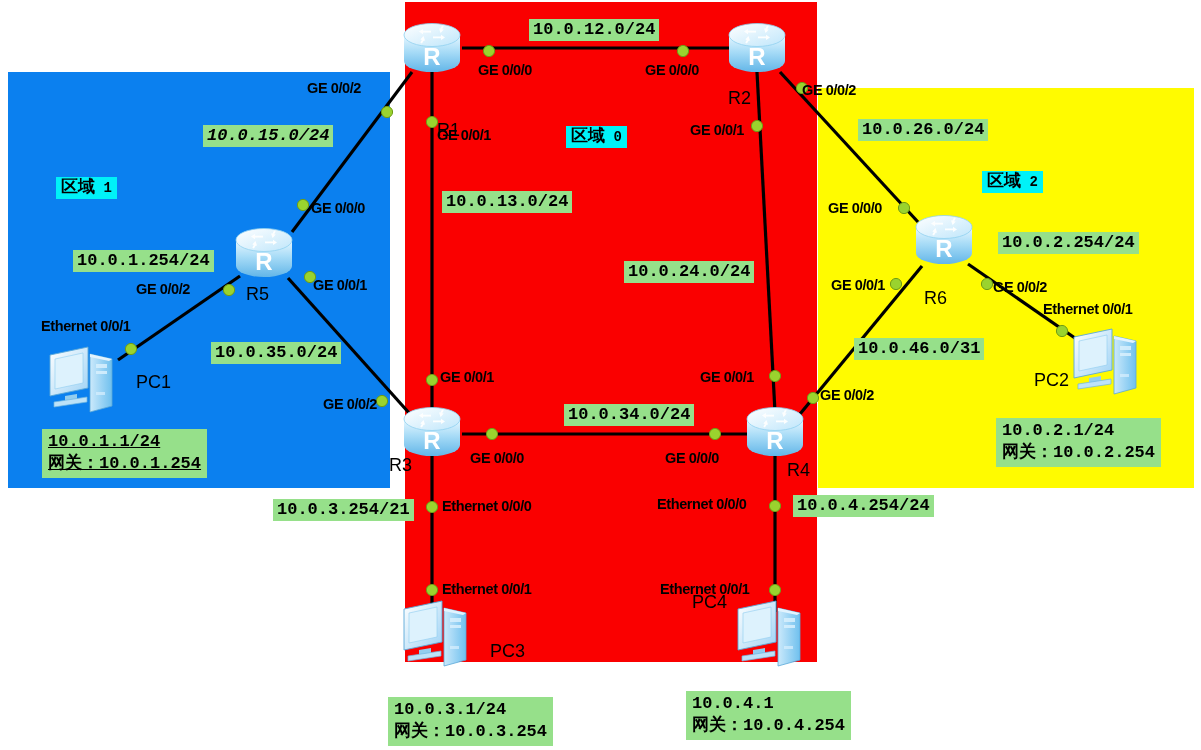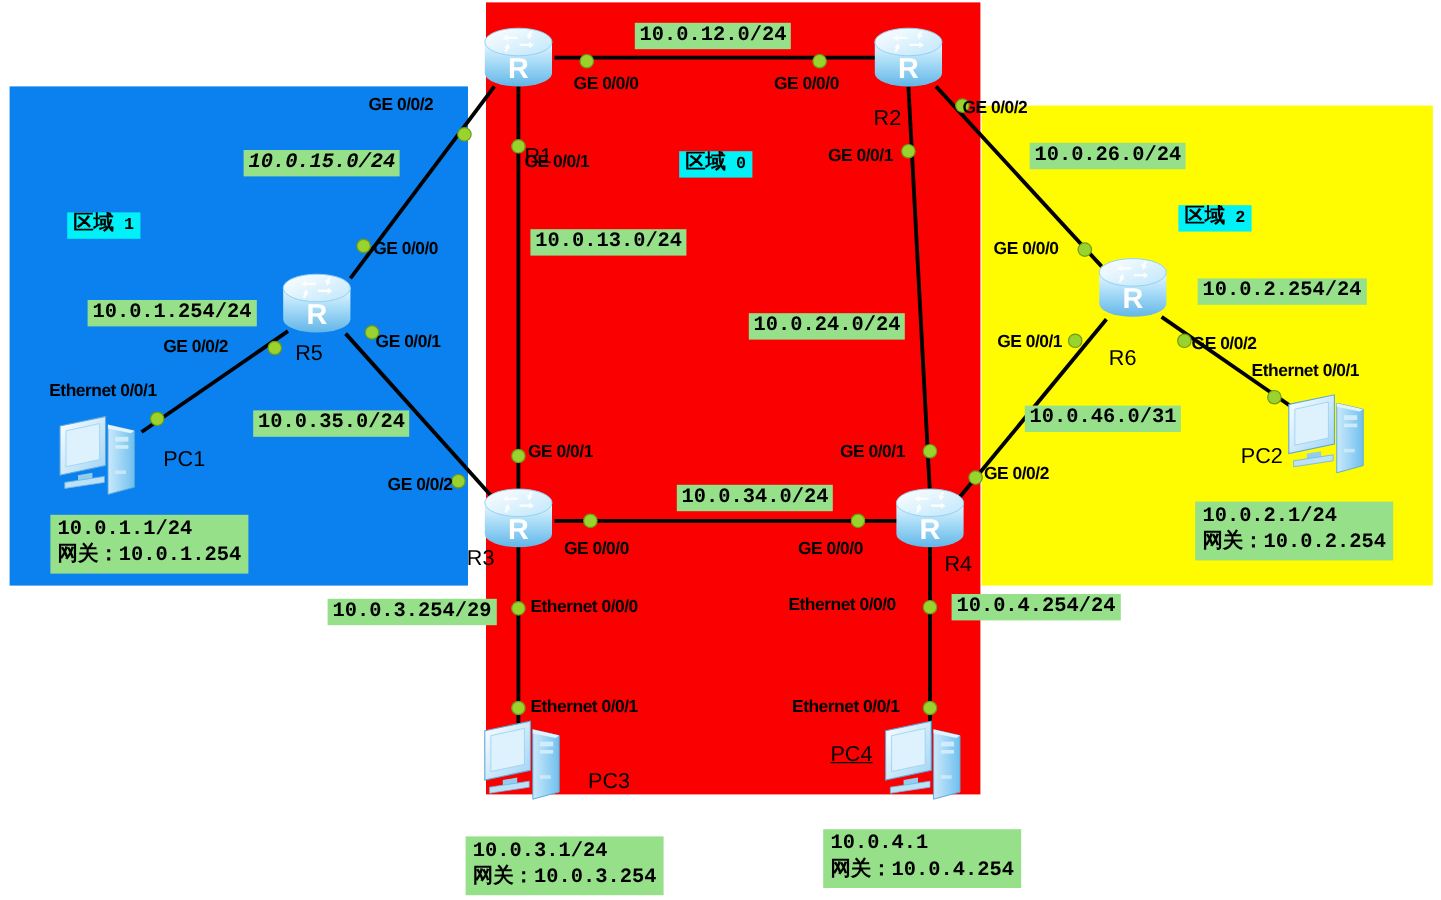--- a/index.html
+++ b/index.html
@@ -406,21 +406,21 @@
       <div class="lbl" style="left: 203px; top: 126px; font-style: italic;"><span class="netbox">10.0.15.0/24</span></div>
       <div class="lbl" style="left: 442px; top: 192px;"><span class="netbox">10.0.13.0/24</span></div>
       <div class="lbl" style="left: 858px; top: 120px;"><span class="netbox">10.0.26.0/24</span></div>
       <div class="lbl" style="left: 73px; top: 251px;"><span class="netbox">10.0.1.254/24</span></div>
       <div class="lbl" style="left: 624px; top: 262px;"><span class="netbox">10.0.24.0/24</span></div>
       <div class="lbl" style="left: 984px; top: 233px; padding-left: 14px;"><span class="netbox">10.0.2.254/24</span></div>
       <div class="lbl" style="left: 211px; top: 343px;"><span class="netbox">10.0.35.0/24</span></div>
       <div class="lbl" style="left: 854px; top: 339px;"><span class="netbox">10.0.46.0/31</span></div>
       <div class="lbl" style="left: 553px; top: 405px; padding-left: 11px;"><span class="netbox">10.0.34.0/24</span></div>
       <div class="lbl" style="left: 793px; top: 496px;"><span class="netbox">10.0.4.254/24</span></div>
-      <div class="lbl" style="left: 273px; top: 500px;"><span class="netbox">10.0.3.254/29</span></div>
+      <div class="lbl" style="left: 273px; top: 500px;"><span class="netbox">10.0.3.254/21</span></div>
     </div>
   <div id="iface-layer">
       <div class="lbl iface" style="left: 478px; top: 62px;">GE 0/0/0</div>
       <div class="lbl iface" style="left: 645px; top: 62px;">GE 0/0/0</div>
       <div class="lbl iface" style="left: 307px; top: 80px;">GE 0/0/2</div>
       <div class="lbl iface" style="left: 802px; top: 82px;">GE 0/0/2</div>
       <div class="lbl iface" style="left: 437px; top: 127px;">GE 0/0/1</div>
       <div class="lbl iface" style="left: 690px; top: 122px;">GE 0/0/1</div>
       <div class="lbl iface" style="left: 828px; top: 200px;">GE 0/0/0</div>
       <div class="lbl iface" style="left: 311px; top: 200px;">GE 0/0/0</div>
@@ -444,22 +444,22 @@
   <div id="devname-layer">
       <div class="lbl devname" style="left: 437px; top: 88px; margin-top: 32px;">R1</div>
       <div class="lbl devname" style="left: 728px; top: 88px;">R2</div>
       <div class="lbl devname" style="left: 389px; top: 455px;">R3</div>
       <div class="lbl devname" style="left: 787px; top: 460px;">R4</div>
       <div class="lbl devname" style="left: 246px; top: 284px;">R5</div>
       <div class="lbl devname" style="left: 924px; top: 288px;">R6</div>
       <div class="lbl devname" style="left: 136px; top: 372px; text-align: center;">PC1</div>
       <div class="lbl devname" style="left: 1034px; top: 370px;">PC2</div>
       <div class="lbl devname" style="left: 490px; top: 641px;">PC3</div>
-      <div class="lbl devname" style="left: 692px; top: 618px; text-decoration: underline;">PC4</div>
+      <div class="lbl devname" style="left: 692px; top: 592px;">PC4</div>
     </div>
   <div id="hostinfo-layer">
-      <div class="lbl" style="left: 42px; top: 429px;"><div class="hostbox"><div>10.0.1.1/24</div><div>网关：10.0.1.254</div></div></div>
+      <div class="lbl" style="left: 42px; top: 429px; text-decoration: underline;"><div class="hostbox"><div>10.0.1.1/24</div><div>网关：10.0.1.254</div></div></div>
       <div class="lbl" style="left: 996px; top: 418px;"><div class="hostbox"><div>10.0.2.1/24</div><div>网关：10.0.2.254</div></div></div>
       <div class="lbl" style="left: 388px; top: 697px;"><div class="hostbox"><div>10.0.3.1/24</div><div>网关：10.0.3.254</div></div></div>
       <div class="lbl" style="left: 686px; top: 691px;"><div class="hostbox"><div>10.0.4.1</div><div>网关：10.0.4.254</div></div></div>
     </div>
 
 </div>
 
 </body></html>

